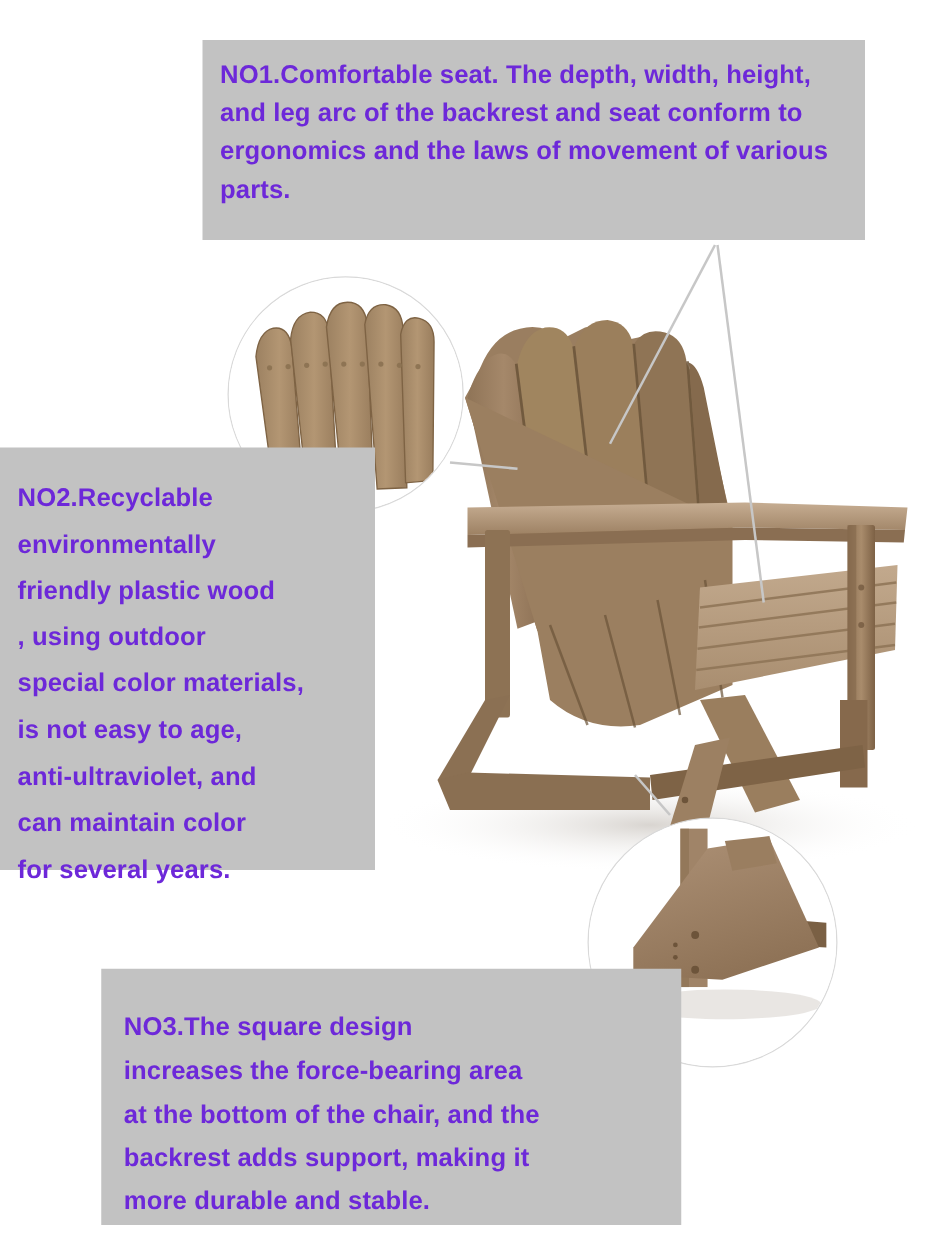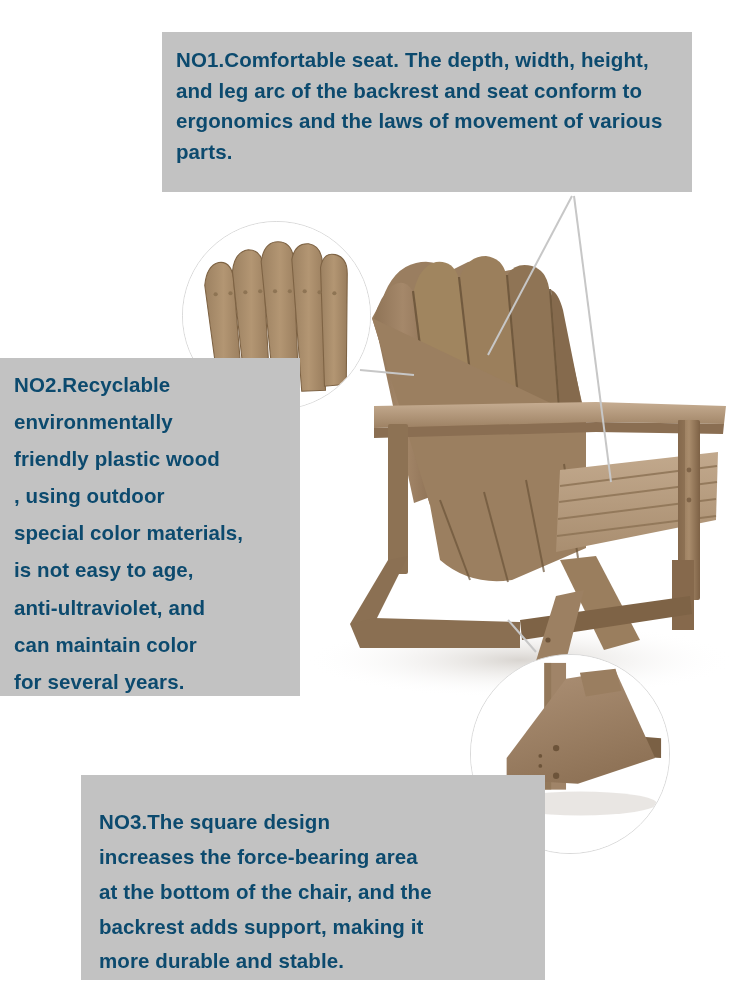--- a/index.html
+++ b/index.html
@@ -26,40 +26,40 @@
     position: absolute;
     inset: 0;
     width: 750px;
     height: 1000px;
   }
 
   
   .callout {
     position: absolute;
     background: #c2c2c2;
-    color: #0c4a6e;
+    color: #6d28d9;
     font-weight: bold;
     line-height: 1.40;
     letter-spacing: 0.1px;
     white-space: pre-line;
     z-index: 40;
   }
 
   #callout-no1 {
     left: 162px;  top: 32px;
     width: 530px; height: 160px;
     padding: 13px 16px 0 14px;
     font-size: 20.5px;
     line-height: 1.49;
   }
 
   #callout-no2 {
     left: 0px;   top: 358px;
     width: 300px; height: 338px;
-    padding: 8px 10px 0 14px;
+    padding: 22px 10px 0 14px;
     font-size: 20.5px;
     line-height: 1.81;
   }
 
   #callout-no3 {
     left: 81px;  top: 775px;
     width: 464px; height: 205px;
     padding: 30px 10px 0 18px;
     font-size: 20.5px;
     line-height: 1.70;

